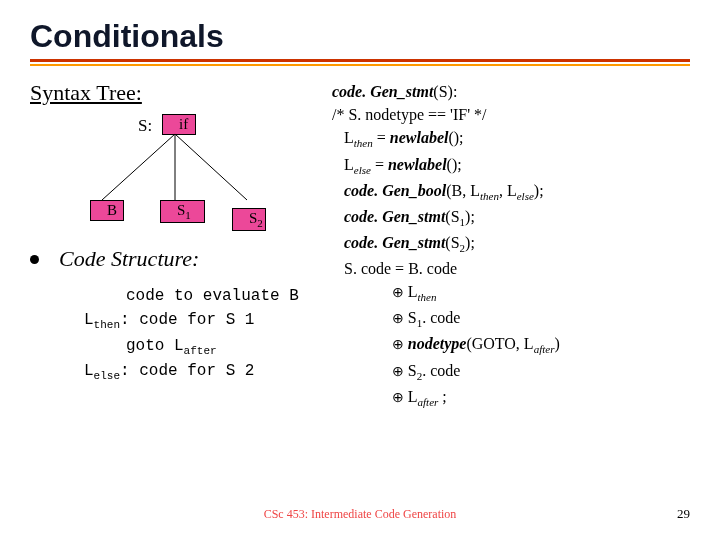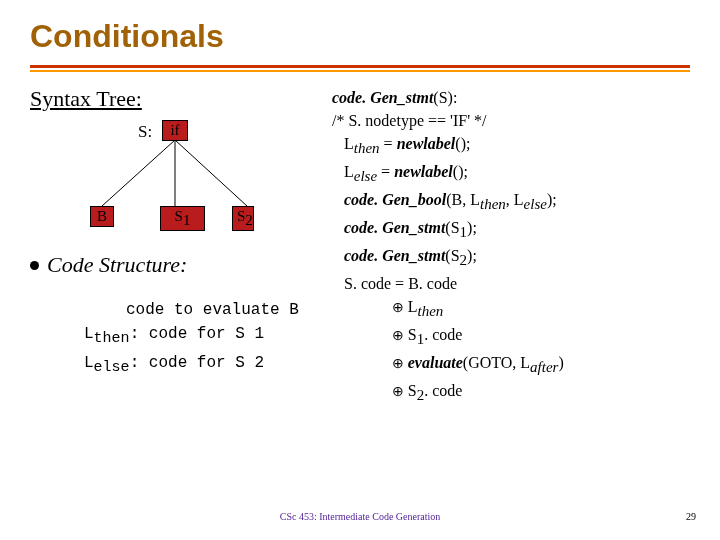--- a/index.html
+++ b/index.html
@@ -7,22 +7,22 @@
     width: 720px;
     height: 540px;
     font-family: Arial, Helvetica, sans-serif;
     background: #fff;
     position: relative;
     padding: 18px 30px 0 30px;
   }
   .title {
     font-size: 32px;
     font-weight: bold;
-    color: #a16207;
-    margin-bottom: 10px;
+    color: #0f172a;
+    margin-bottom: 4px;
   }
   .rule-red { height: 3px; background: #cc3300; margin-bottom: 2px; }
   .rule-orange { height: 2px; background: #ff9900; margin-bottom: 14px; }
 
   .content {
     display: flex;
     gap: 12px;
   }
   .left {
     width: 290px;
@@ -50,39 +50,39 @@
   }
   .s-label {
     position: absolute;
     left: 108px; top: 4px;
     font-family: "Times New Roman", serif;
     font-size: 17px;
   }
   .node-box {
     position: absolute;
     border: 1px solid #000;
-    background: #b91c1c;
+    background: #ec4899;
     font-family: "Times New Roman", serif;
     font-size: 15px;
     text-align: center;
-    padding: 1px 4px;
+    padding: 1px 16px;
   }
   .node-if { left: 132px; top: 2px; width: 26px; }
   .node-b  { left: 60px;  top: 88px; width: 24px; }
   .node-s1 { left: 130px; top: 88px; width: 45px; }
-  .node-s2 { left: 202px; top: 88px; width: 22px; }
+  .node-s2 { left: 202px; top: 96px; width: 22px; }
   .tree-svg { position: absolute; left: 0; top: 0; }
 
-  .sub { font-size: 15px; vertical-align: sub; }
+  .sub { font-size: 11px; vertical-align: sub; }
 
   .bullet-row {
     display: flex;
     align-items: center;
-    gap: 8px;
-    margin-bottom: 20px;
+    gap: 20px;
+    margin-bottom: 12px;
   }
   .bullet {
     width: 9px; height: 9px;
     background: #000;
     border-radius: 50%;
   }
   .cs-heading {
     font-family: "Times New Roman", serif;
     font-style: italic;
     font-size: 22px;
@@ -99,29 +99,29 @@
   .right .bold { font-weight: bold; }
   .right .italic { font-style: italic; font-family: Liberation Serif, serif; }
   .oplus { font-size: 14px; }
 
   .footer-left {
     position: absolute;
     left: 0; right: 0;
     bottom: 18px;
     text-align: center;
     font-family: "Times New Roman", serif;
-    font-size: 10px;
-    color: #4c1d95;
+    font-size: 12px;
+    color: #ef4444;
   }
   .footer-num {
     position: absolute;
-    right: 24px;
+    right: 30px;
     bottom: 18px;
     font-family: "Times New Roman", serif;
-    font-size: 10px;
+    font-size: 13px;
   }
 </style>
 </head>
 <body>
 
 <div class="title">Conditionals</div>
 <div class="rule-red"></div>
 <div class="rule-orange"></div>
 
 <div class="content">
@@ -143,34 +143,36 @@
     </div>
 
     <div class="bullet-row">
       <span class="bullet"></span>
       <span class="cs-heading">Code Structure:</span>
     </div>
 
     <div class="struct-block">
       <div class="indent">code to evaluate B</div>
       <div><span>L</span><span class="sub">then</span><span>: code for S 1</span></div>
+      <div class="indent"><span>goto L</span><span class="sub">after</span></div>
       <div><span>L</span><span class="sub">else</span><span>: code for S 2</span></div>
     </div>
   </div>
 
   <div class="right">
     <div><span class="bold italic">code. Gen_stmt</span><span>(S):</span></div>
     <div>/* S. nodetype == 'IF' */</div>
     <div>&nbsp;&nbsp;&nbsp;<span>L</span><span class="sub italic">then</span><span> = </span><span class="bold italic">newlabel</span><span>();</span></div>
     <div>&nbsp;&nbsp;&nbsp;<span>L</span><span class="sub italic">else</span><span> = </span><span class="bold italic">newlabel</span><span>();</span></div>
     <div>&nbsp;&nbsp;&nbsp;<span class="bold italic">code. Gen_bool</span><span>(B, L</span><span class="sub italic">then</span><span>, L</span><span class="sub italic">else</span><span>);</span></div>
     <div>&nbsp;&nbsp;&nbsp;<span class="bold italic">code. Gen_stmt</span><span>(S</span><span class="sub">1</span><span>);</span></div>
     <div>&nbsp;&nbsp;&nbsp;<span class="bold italic">code. Gen_stmt</span><span>(S</span><span class="sub">2</span><span>);</span></div>
     <div>&nbsp;&nbsp;&nbsp;<span>S. code = B. code</span></div>
     <div>&nbsp;&nbsp;&nbsp;&nbsp;&nbsp;&nbsp;&nbsp;&nbsp;&nbsp;&nbsp;&nbsp;&nbsp;&nbsp;&nbsp;&nbsp;<span class="oplus">⊕</span><span> L</span><span class="sub italic">then</span></div>
     <div>&nbsp;&nbsp;&nbsp;&nbsp;&nbsp;&nbsp;&nbsp;&nbsp;&nbsp;&nbsp;&nbsp;&nbsp;&nbsp;&nbsp;&nbsp;<span class="oplus">⊕</span><span> S</span><span class="sub">1</span><span>. code</span></div>
-    <div>&nbsp;&nbsp;&nbsp;&nbsp;&nbsp;&nbsp;&nbsp;&nbsp;&nbsp;&nbsp;&nbsp;&nbsp;&nbsp;&nbsp;&nbsp;<span class="oplus">⊕</span><span> </span><span class="bold italic">evaluate</span><span>(GOTO, L</span><span class="sub italic">after</span><span>)</span></div>
+    <div>&nbsp;&nbsp;&nbsp;&nbsp;&nbsp;&nbsp;&nbsp;&nbsp;&nbsp;&nbsp;&nbsp;&nbsp;&nbsp;&nbsp;&nbsp;<span class="oplus">⊕</span><span> </span><span class="bold italic">nodetype</span><span>(GOTO, L</span><span class="sub italic">after</span><span>)</span></div>
     <div>&nbsp;&nbsp;&nbsp;&nbsp;&nbsp;&nbsp;&nbsp;&nbsp;&nbsp;&nbsp;&nbsp;&nbsp;&nbsp;&nbsp;&nbsp;<span class="oplus">⊕</span><span> S</span><span class="sub">2</span><span>. code</span></div>
+    <div>&nbsp;&nbsp;&nbsp;&nbsp;&nbsp;&nbsp;&nbsp;&nbsp;&nbsp;&nbsp;&nbsp;&nbsp;&nbsp;&nbsp;&nbsp;<span class="oplus">⊕</span><span> L</span><span class="sub italic">after</span><span> ;</span></div>
   </div>
 </div>
 
 <div class="footer-left">CSc 453: Intermediate Code Generation</div>
 <div class="footer-num">29</div>
 
 </body></html>

